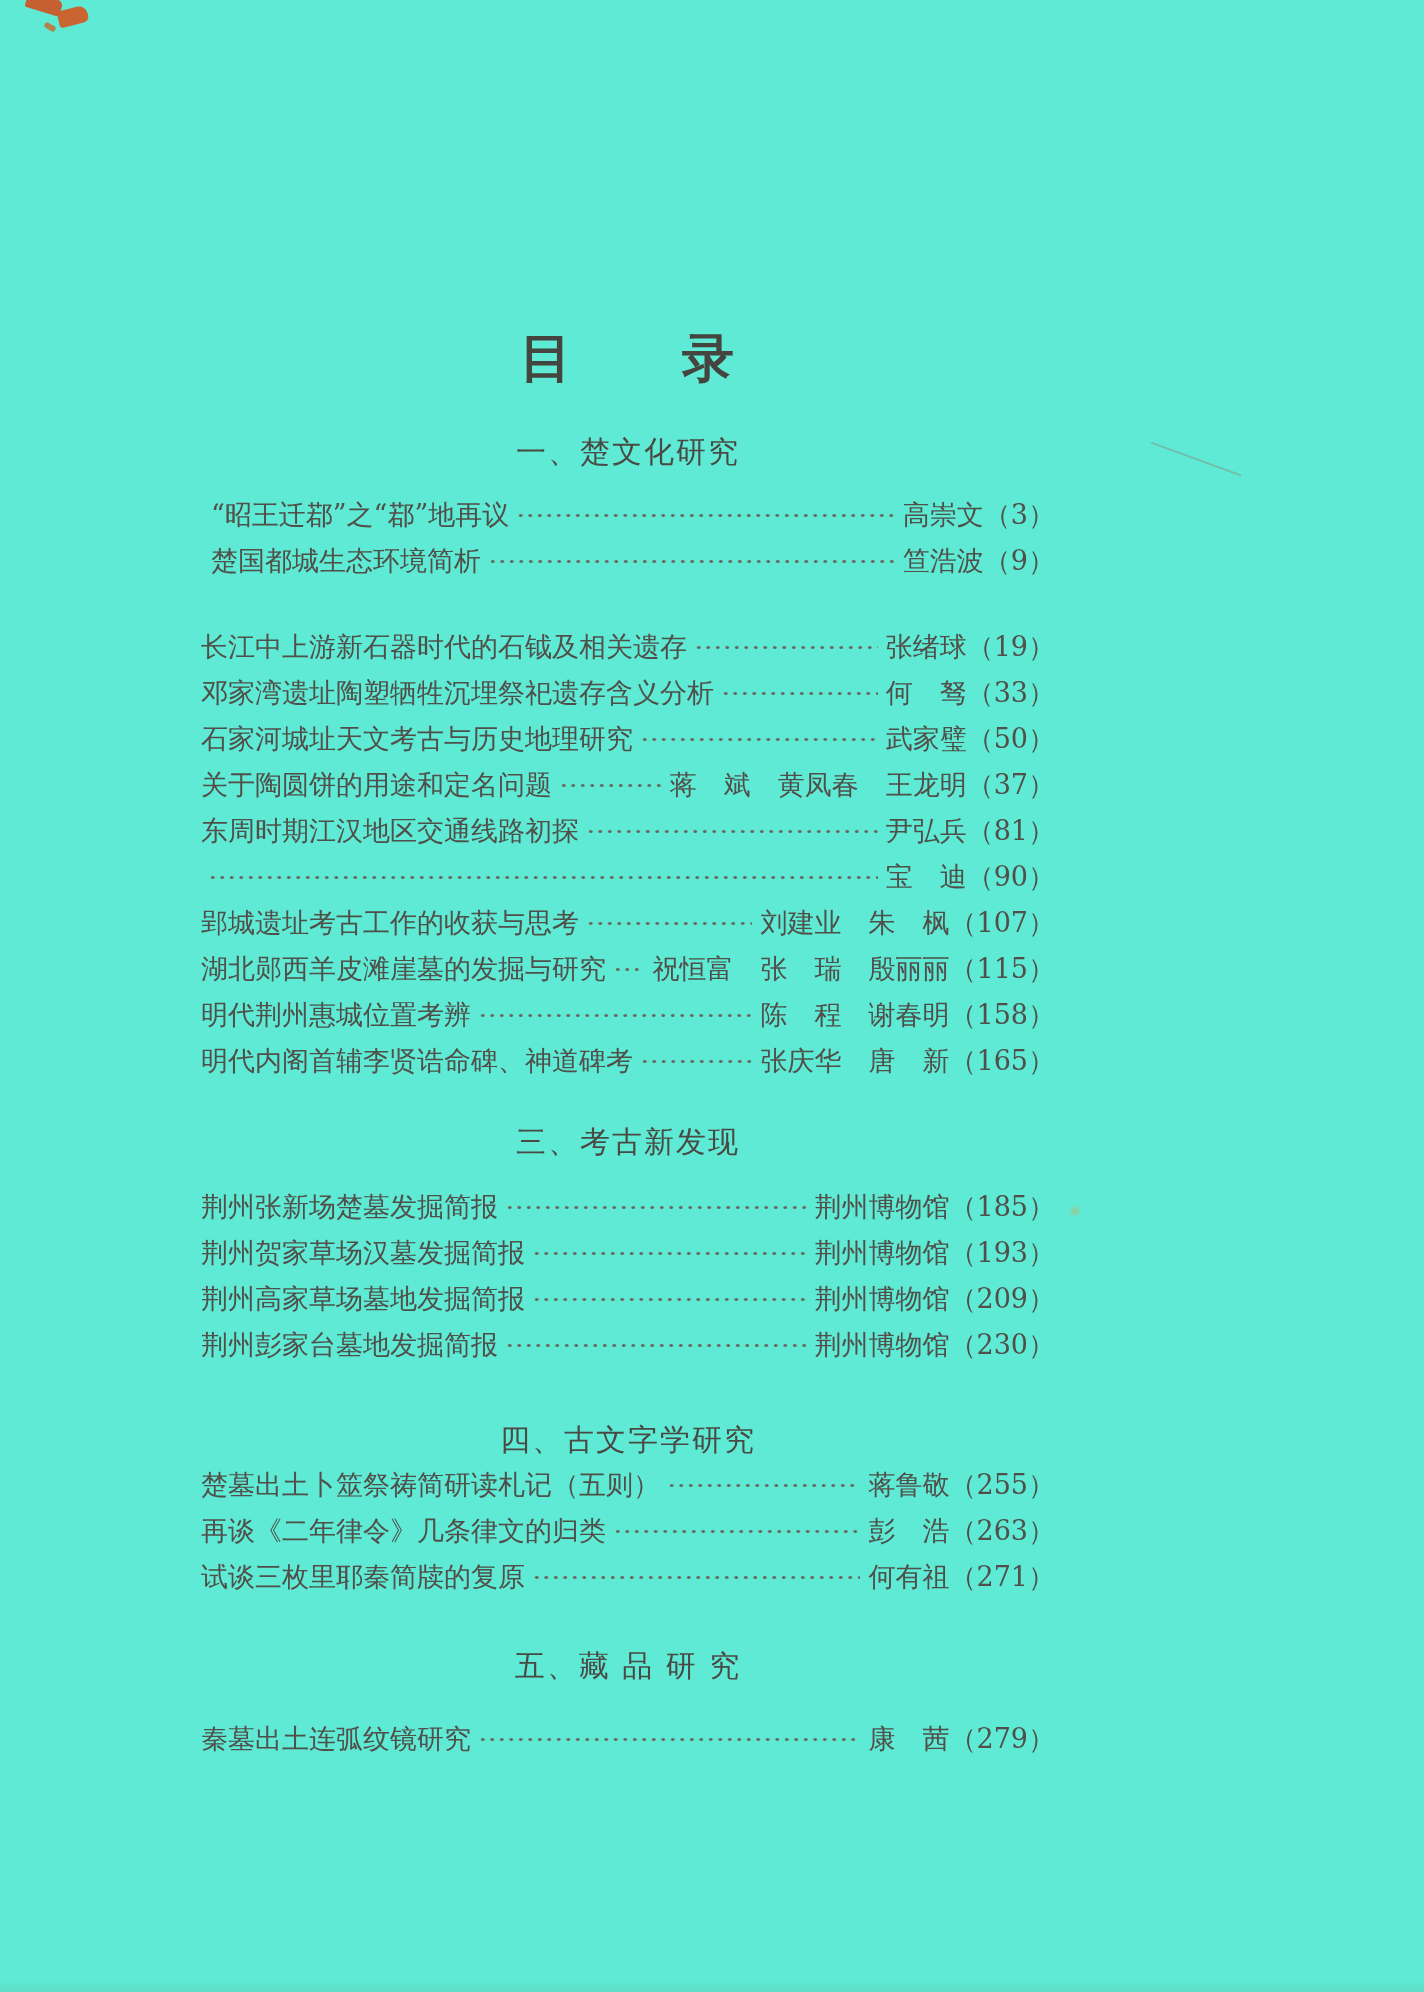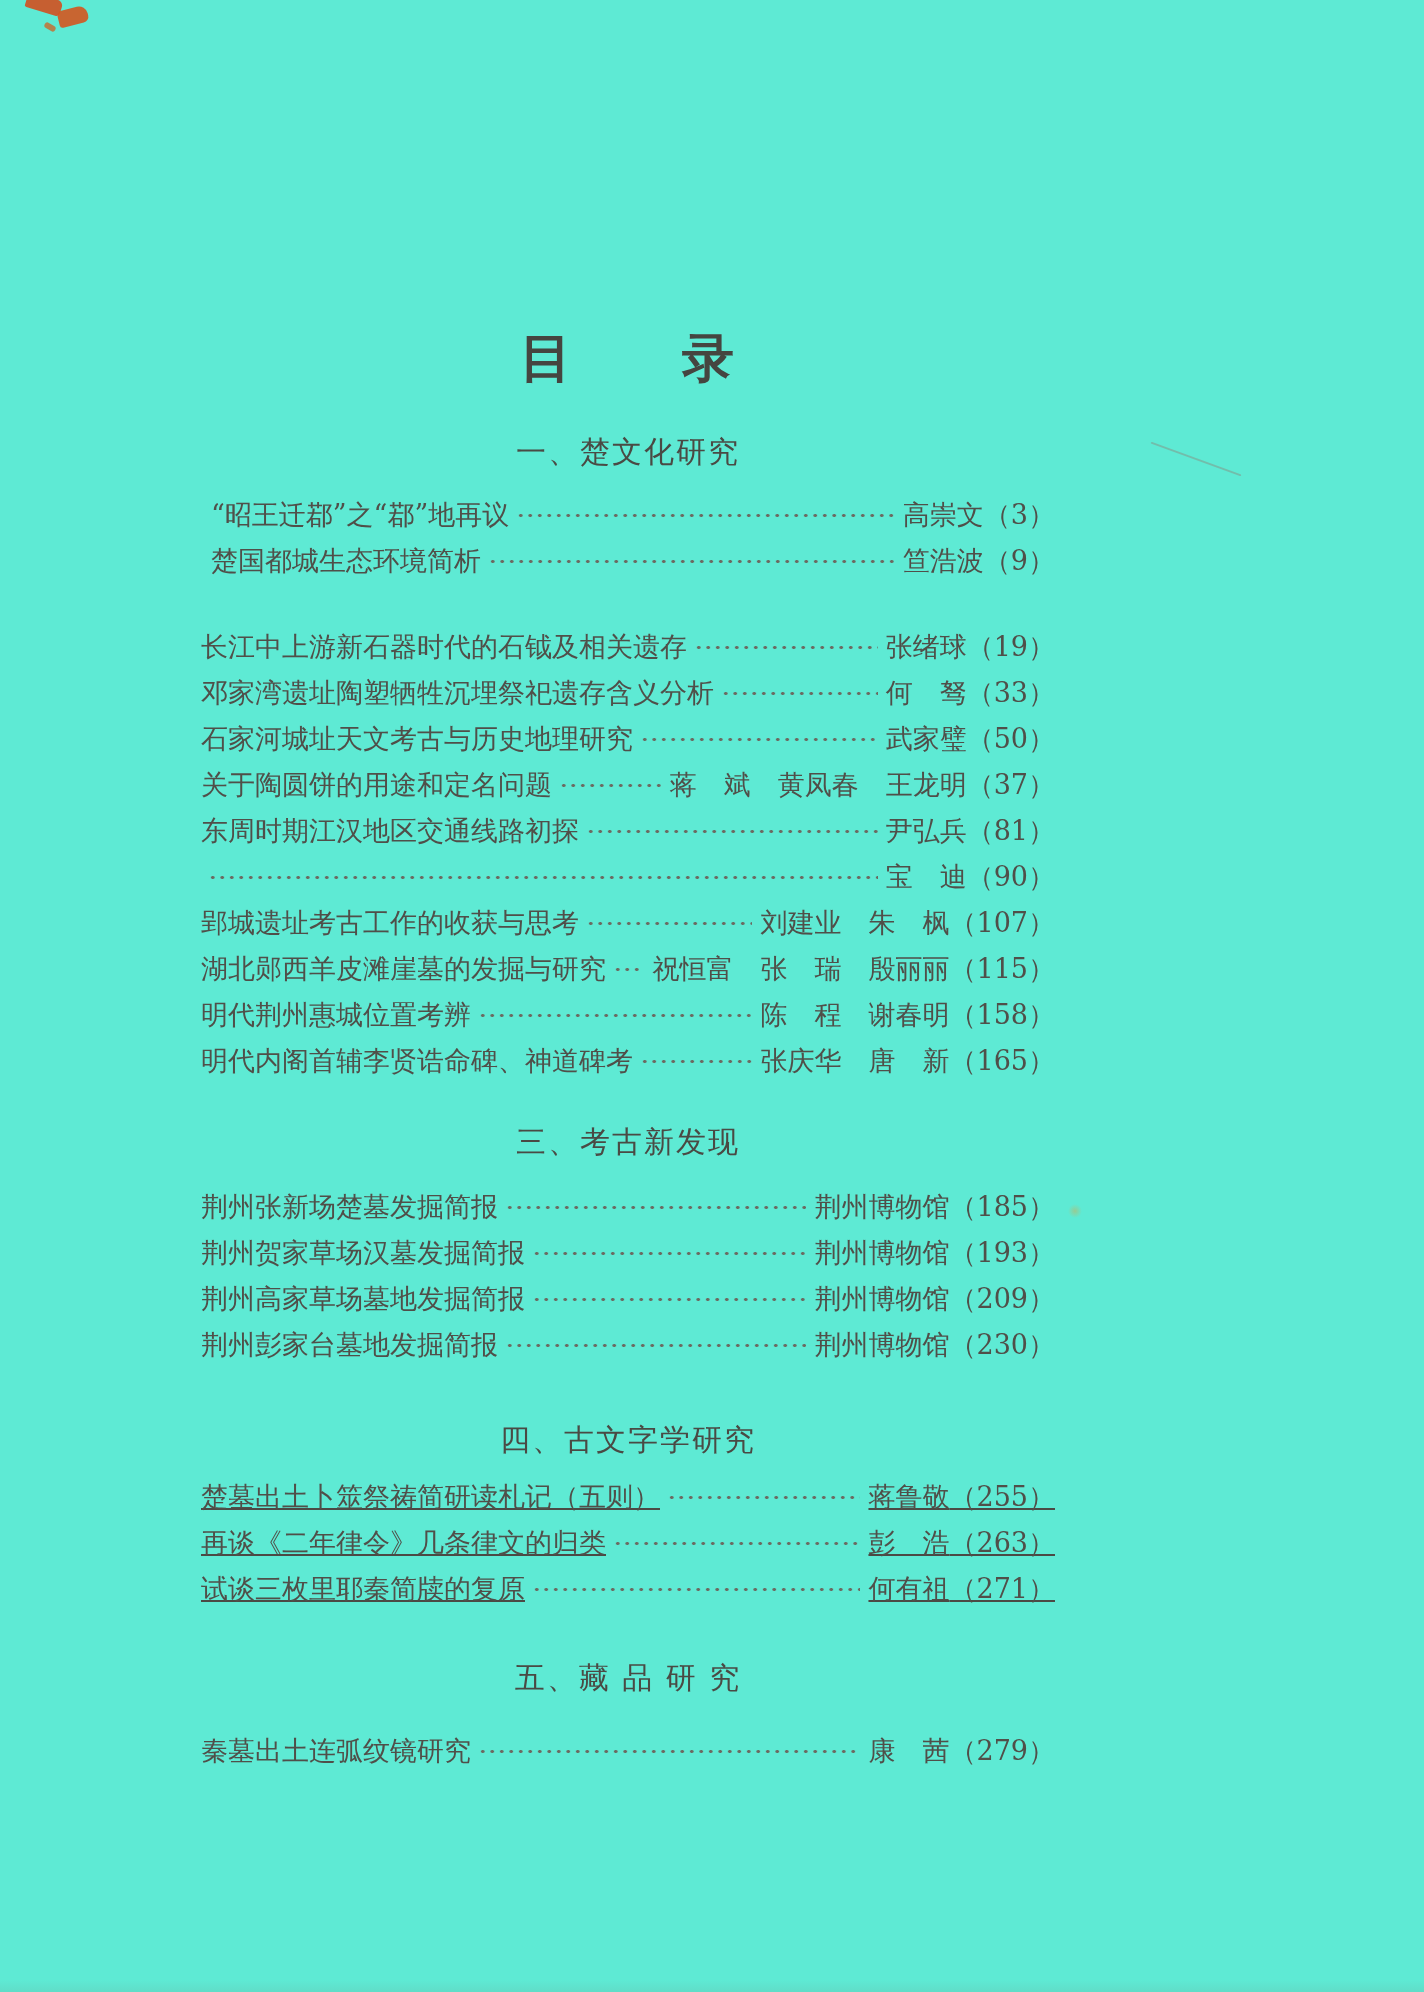--- a/index.html
+++ b/index.html
@@ -79,21 +79,21 @@
   }
   .s1 { margin-top:48px; }
   .s2 { margin-top:40px; }
   .s3 { margin-top:40px; }
   .s4 { margin-top:54px; }
   .s5 { margin-top:48px; }
   .rows { }
   .s1 .rows { margin-top:22px;margin-left:10px; }
   .s2 .rows { margin-top:20px; }
   .s3 .rows { margin-top:24px; }
-  .s4 .rows { margin-top:16px;text-decoration:underline; }
+  .s4 .rows { margin-top:4px; }
   .s5 .rows { margin-top:32px; }
   .row {
     display:flex;
     align-items:center;
     height:46px;
     font-size:27px;
     color:#504f49;
   }
   .row .t { white-space:pre; flex:0 0 auto; }
   .row .leader {

